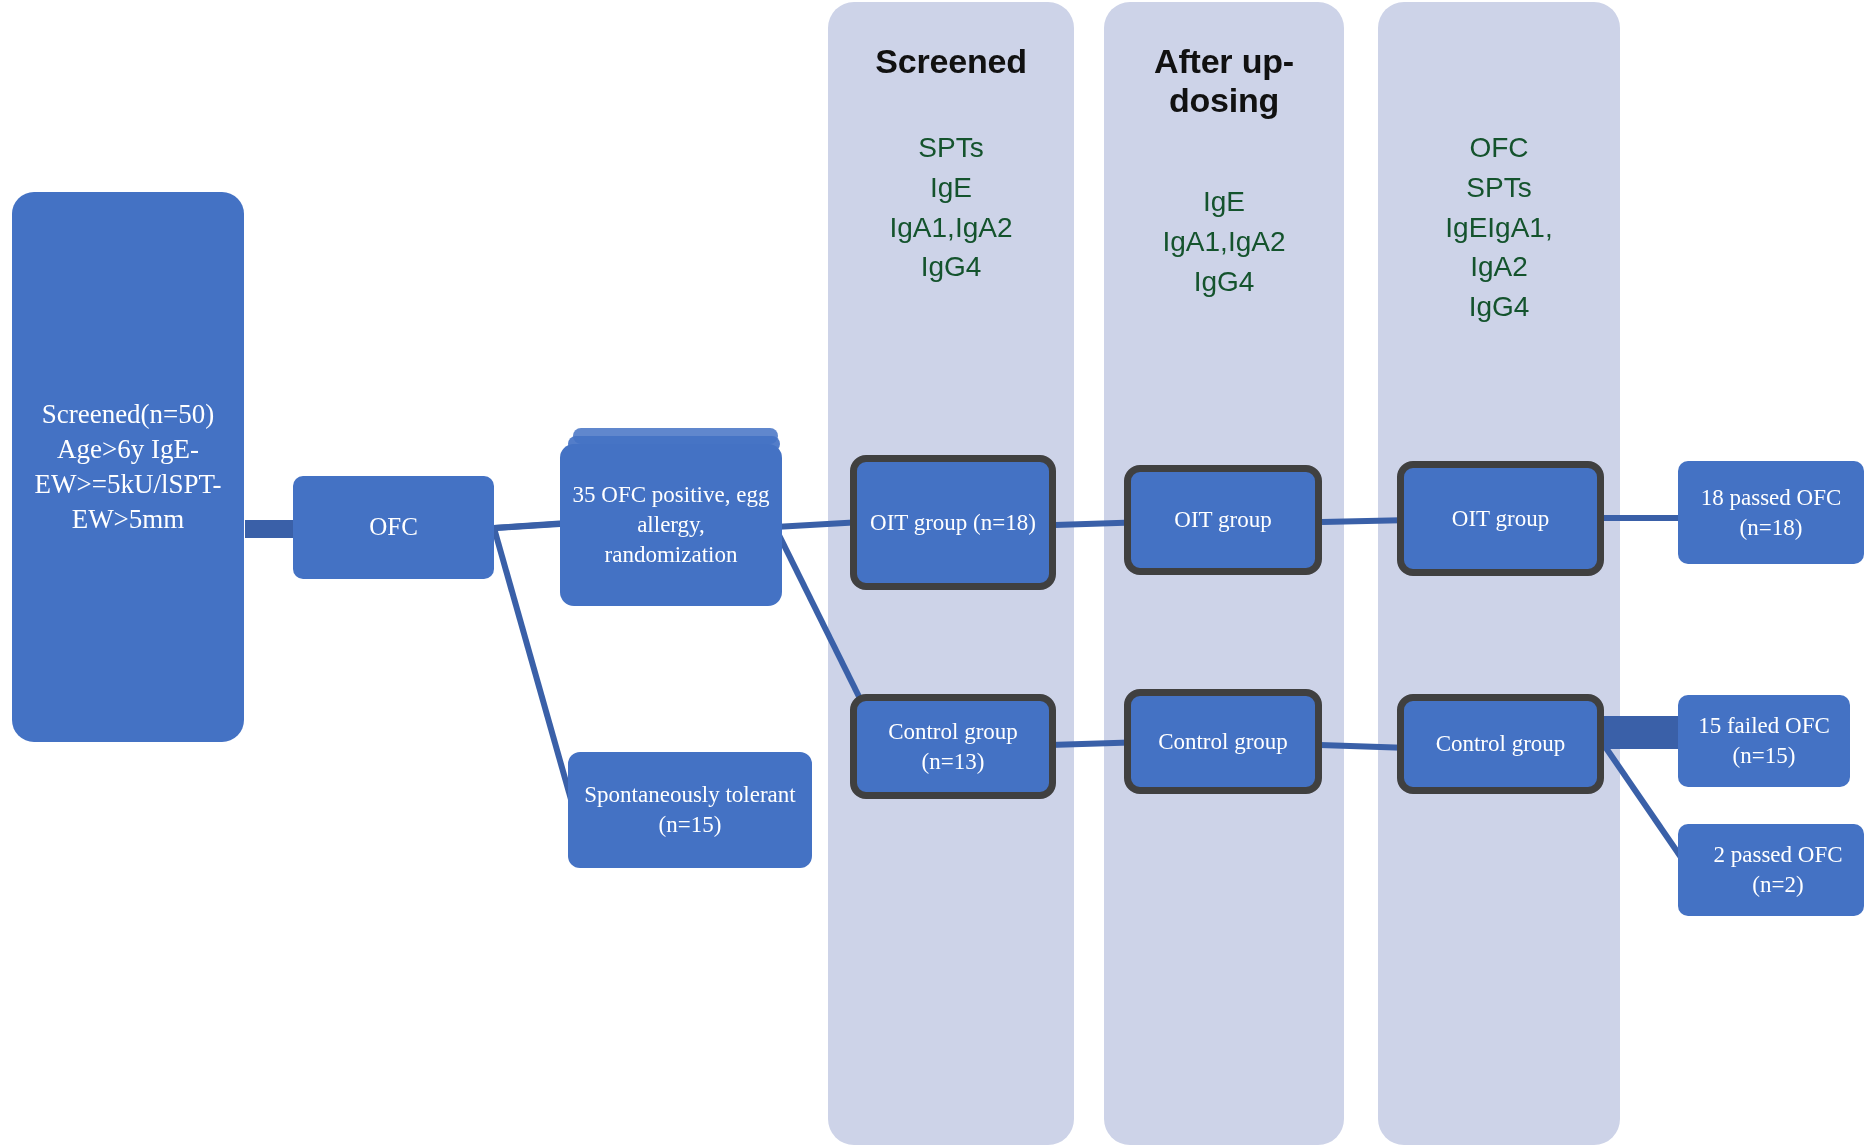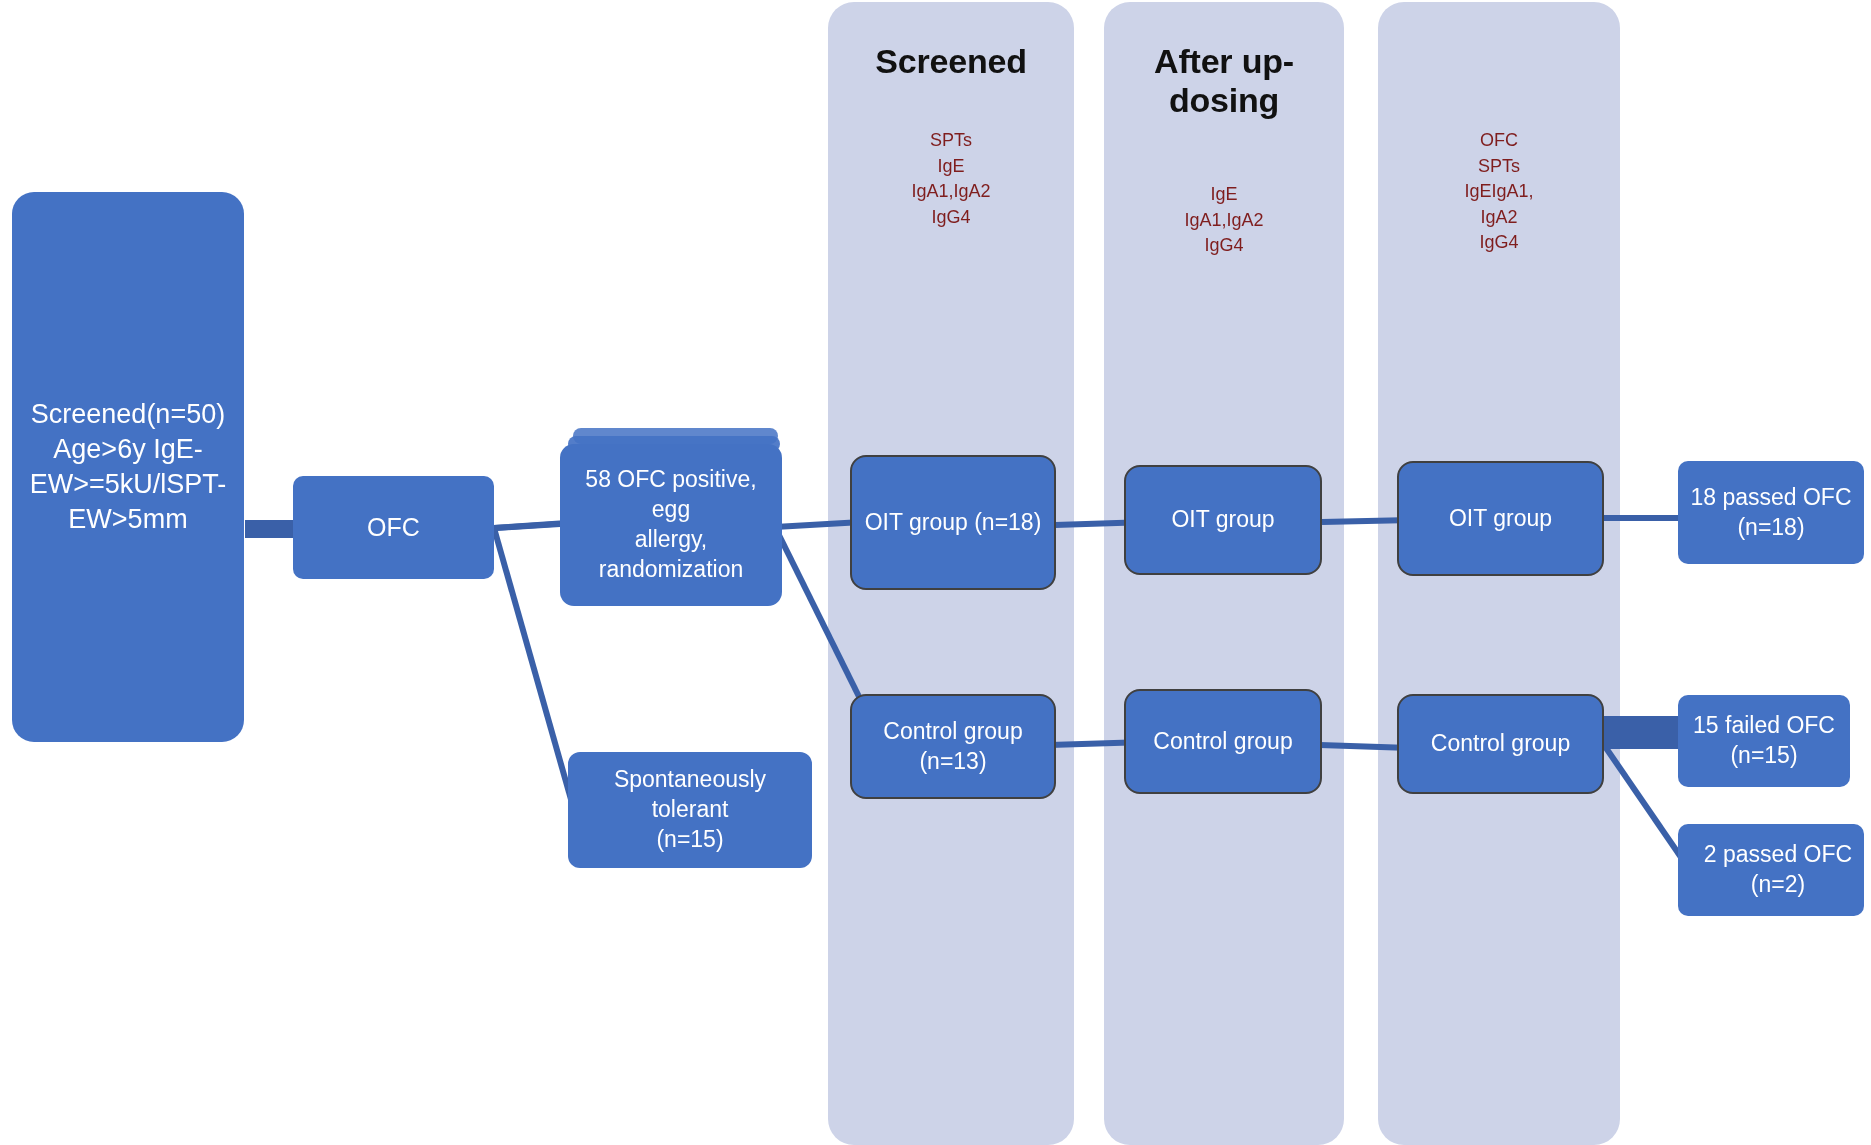--- a/index.html
+++ b/index.html
@@ -25,42 +25,42 @@
   }
   .phase-title{
     font-weight:bold;
     font-size:34px;
     line-height:1.16;
     letter-spacing:-0.2px;
     color:#111111;
     white-space:pre-line;
   }
   .phase-assays{
-    font-size:18px;
+    font-size:28px;
     line-height:1.42;
-    color:#7f1d1d;
+    color:#14532d;
     white-space:pre-line;
   }
   
   .bbox{
     position:absolute;
     background:#4472C4;
     color:#ffffff;
     box-sizing:border-box;
     display:flex;
     align-items:center;
     justify-content:center;
     text-align:center;
     line-height:1.3;
     border-radius:10px;
   }
-  .bbox .txt{ width:100%; white-space:pre-line; padding:0 6px; }
+  .bbox .txt{ width:100%; white-space:pre-line; padding:0 6px;font-family:Liberation Serif, serif; }
 
   .bbox.haloed{
-    border:2px solid #404040;
+    border:7px solid #404040;
     border-radius:16px;
   }
   
   .bar{
     position:absolute;
     background:#3A60A8;
   }
   svg.links{
     position:absolute;
     left:0; top:0;
@@ -134,21 +134,21 @@
   </div>
 
   <div class="bbox" style="left:293px; top:476px; width:201px; height:103px; font-size:25px;">
     <span class="txt">OFC</span>
   </div>
 
   <div style="position:absolute; left:573px; top:428px; width:205px; height:16px; background:#4472C4; border-radius:8px; opacity:0.85;"></div>
   <div style="position:absolute; left:568px; top:436px; width:212px; height:16px; background:#4472C4; border-radius:8px; opacity:0.92;"></div>
 
   <div class="bbox" style="left:560px; top:444px; width:222px; height:162px; border-radius:14px; font-size:23px; align-items:center;">
-    <span class="txt" style="text-align:center;">58 OFC positive,  egg
+    <span class="txt" style="text-align:center;">35 OFC positive,  egg
 allergy,
           randomization</span>
   </div>
 
   <div class="bbox" style="left:568px; top:752px; width:244px; height:116px; border-radius:12px; font-size:23px;">
     <span class="txt">Spontaneously tolerant
 (n=15)</span>
   </div>
 
   <div class="bbox haloed" style="left:850px; top:455px; width:206px; height:135px; font-size:23px;">

